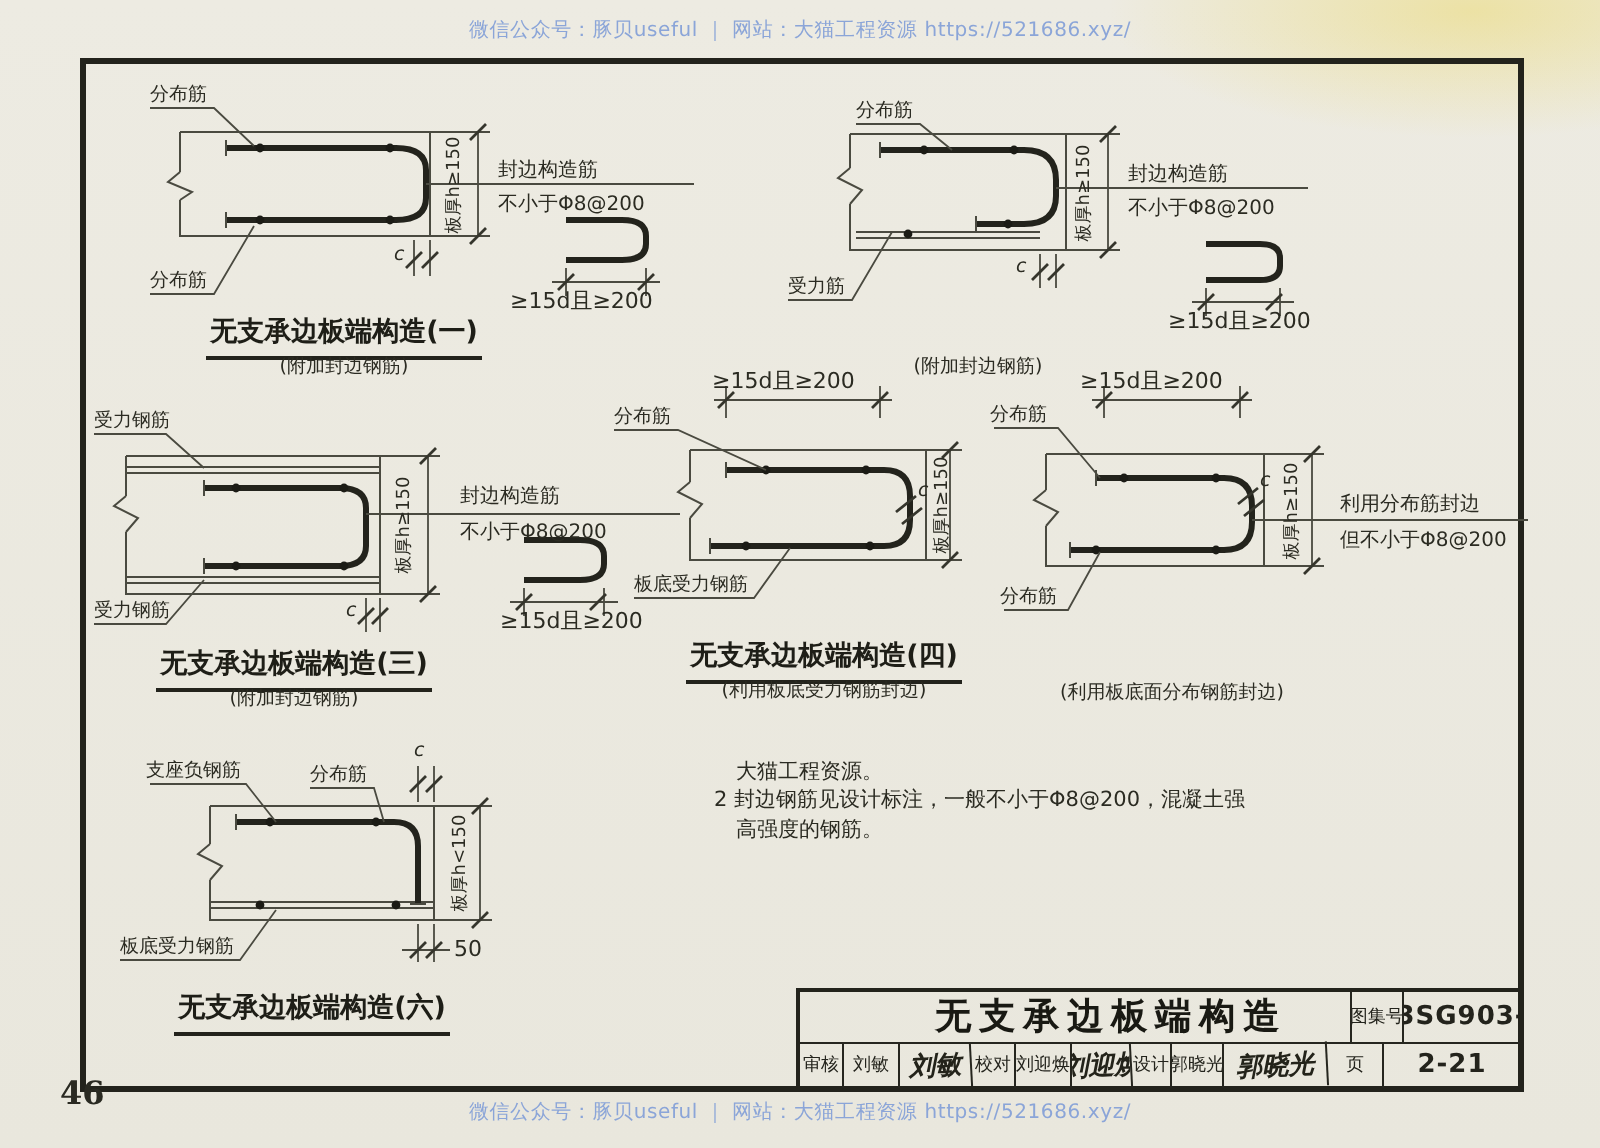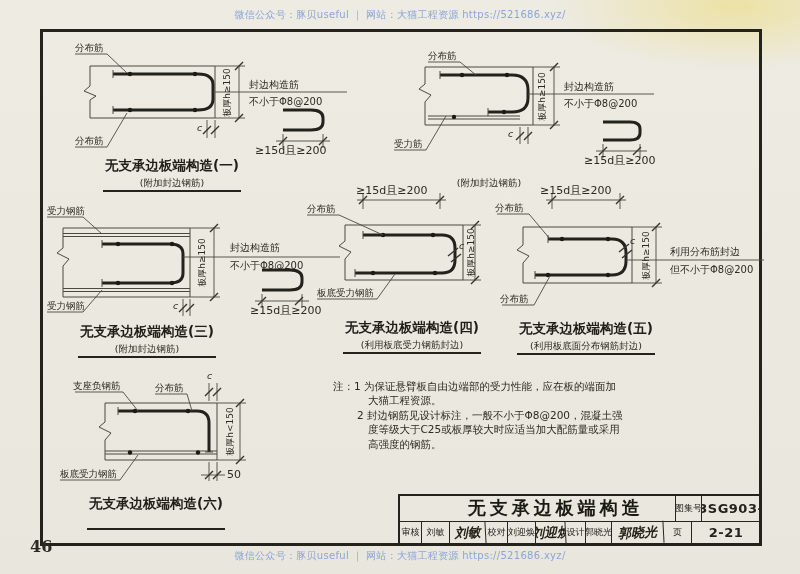--- a/index.html
+++ b/index.html
@@ -13,21 +13,21 @@
   .frame{position:absolute;left:40px;top:29px;width:722px;height:517px;border:3px solid #23231c;box-sizing:border-box;}
   .pageno{position:absolute;left:30px;top:537px;font-family:"DejaVu Serif","Liberation Serif",serif;font-weight:bold;font-size:16px;color:#2a2a22;text-align:right;}
   .diagram{position:absolute;}
   .diagram svg{position:absolute;left:0;top:0;}
   .lbl{position:absolute;font-size:9.5px;line-height:11px;white-space:nowrap;color:#2b2b22;}
   .cl1{position:absolute;font-size:10px;white-space:nowrap;color:#2b2b22;}
   .dimt{position:absolute;font-size:11px;white-space:nowrap;color:#2b2b22;text-align:left;}
   .cdim{position:absolute;font-size:9.5px;font-style:italic;color:#2b2b22;}
   .vdim{position:absolute;width:60px;text-align:center;font-size:9px;white-space:nowrap;color:#2b2b22;transform:rotate(-90deg);}
   .dtitle{position:absolute;width:160px;text-align:center;font-weight:bold;font-size:13.5px;white-space:nowrap;color:#1e1e17;}
-  .dtitle span{border-bottom:2px solid #23231c;padding:0 2px 17px 2px;}
+  .dtitle span{border-bottom:2px solid #23231c;padding:0 2px 4px 2px;}
   .dsub{position:absolute;width:160px;text-align:center;font-size:9.5px;white-space:nowrap;color:#2b2b22;}
   .notes{position:absolute;left:333px;top:379px;width:382px;font-size:10.5px;line-height:14.4px;color:#2b2b22;}
   .nl{white-space:nowrap;}
   .ind1{padding-left:24px;}
   .ind2{padding-left:35px;}
   .tblock{position:absolute;left:398px;top:494px;width:364px;height:52px;border:2px solid #23231c;box-sizing:border-box;display:flex;flex-direction:column;}
   .trow{display:flex;box-sizing:border-box;}
   .trow1{flex:1.12;border-bottom:1.5px solid #26261f;}
   .trow2{flex:1;}
   .tcell{box-sizing:border-box;border-right:1.5px solid #26261f;display:flex;align-items:center;justify-content:center;font-size:9px;overflow:hidden;white-space:nowrap;color:#23231c;}
@@ -188,21 +188,20 @@
       <path class="dim" d="M136,77 H274"></path>
       <path class="tick" d="M129,69 L139,61 M132,75 L142,67"></path>
     </svg>
     <div class="dimt" style="left:50px;top:0px;width:92px;">≥15d且≥200</div>
     <div class="lbl" style="left:5px;top:19px;">分布筋</div>
     <div class="lbl" style="left:10px;top:110px;">分布筋</div>
     <div class="vdim" style="left:126px;top:66px;">板厚h≥150</div>
     <div class="cl1" style="left:180px;top:62px;text-align:right;">利用分布筋封边</div>
     <div class="cl1" style="left:180px;top:80px;">但不小于Φ8@200</div>
     <div class="cdim" style="left:140px;top:52px;">c</div>
-    <div class="dtitle" style="left:16px;top:137px;"><span>无支承边板端构造(五)</span></div>
     <div class="dsub" style="left:11px;top:157px;width:170px;">(利用板底面分布钢筋封边)</div>
   </div>
 
   <div class="diagram" style="left:40px;top:368px;width:270px;height:150px;">
     <svg width="270" height="150" viewBox="0 0 270 150">
       <path class="thin" d="M65,35 H177 V92 H65 V72 M65,35 V54"></path>
       <path class="thin" d="M65,54 L59,59 L71,65 L65,72"></path>
       <path class="thin" d="M65,83 H177 M65,86 H177"></path>
       <path class="bar" d="M78,43 H157 Q169,43 169,55 V84"></path>
       <path class="thin" d="M78,39 V47 M165,84 H173"></path>
@@ -221,24 +220,22 @@
     <div class="lbl" style="left:33px;top:12px;">支座负钢筋</div>
     <div class="lbl" style="left:115px;top:14px;">分布筋</div>
     <div class="cdim" style="left:167px;top:2px;">c</div>
     <div class="vdim" style="left:160px;top:57px;">板厚h&lt;150</div>
     <div class="dimt" style="left:187px;top:100px;">50</div>
     <div class="lbl" style="left:20px;top:100px;">板底受力钢筋</div>
     <div class="dtitle" style="left:36px;top:127px;"><span>无支承边板端构造(六)</span></div>
   </div>
 
   <div class="notes">
-    <div class="nl">注：1 为保证悬臂板自由边端部的受力性能，应在板的端面加</div>
     <div class="nl ind2">大猫工程资源。</div>
     <div class="nl ind1">2 封边钢筋见设计标注，一般不小于Φ8@200，混凝土强</div>
-    <div class="nl ind2">度等级大于C25或板厚较大时应适当加大配筋量或采用</div>
     <div class="nl ind2">高强度的钢筋。</div>
   </div>
 
   <div class="tblock">
     <div class="trow trow1">
       <div class="tcell maincell" style="width:267px;margin-left:36px;">无支承边板端构造</div>
       <div class="tcell" style="width:28px;">图集号</div>
       <div class="tcell numcell" style="width:65px;">13SG903-1</div>
     </div>
     <div class="trow trow2">

